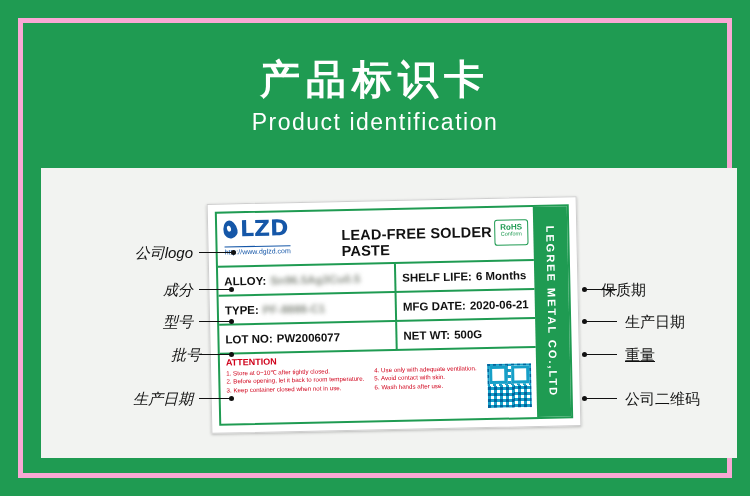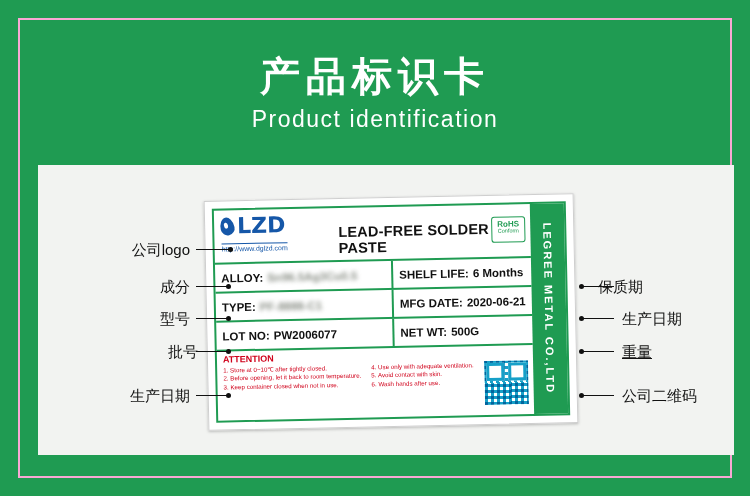--- a/index.html
+++ b/index.html
@@ -18,21 +18,21 @@
     height: 496px;
     background: #1f9b52;
     box-sizing: border-box;
     padding: 18px;
     overflow: hidden;
   }
   .inner-frame {
     position: relative;
     width: 100%;
     height: 100%;
-    border: 2px solid #f9a8d4;
+    border: 5px solid #f9a8d4;
     box-sizing: border-box;
     background: #1f9b52;
   }
   .title-block {
     position: absolute;
     top: 34px;
     left: 0;
     width: 100%;
     text-align: center;
     color: #ffffff;
@@ -280,21 +280,21 @@
   .qr::before { left: 2px; top: 2px; }
   .qr::after { right: 2px; top: 2px; }
 
   
   .callout {
     position: absolute;
     font-size: 15px;
     color: #111111;
     white-space: nowrap;
   }
-  .callout.left { text-align: right; }
+  .callout.left { text-align: right; font-style: italic; }
   .leader {
     position: absolute;
     height: 1px;
     background: #111111;
   }
   .leader::after {
     content: "";
     position: absolute;
     width: 5px;
     height: 5px;

